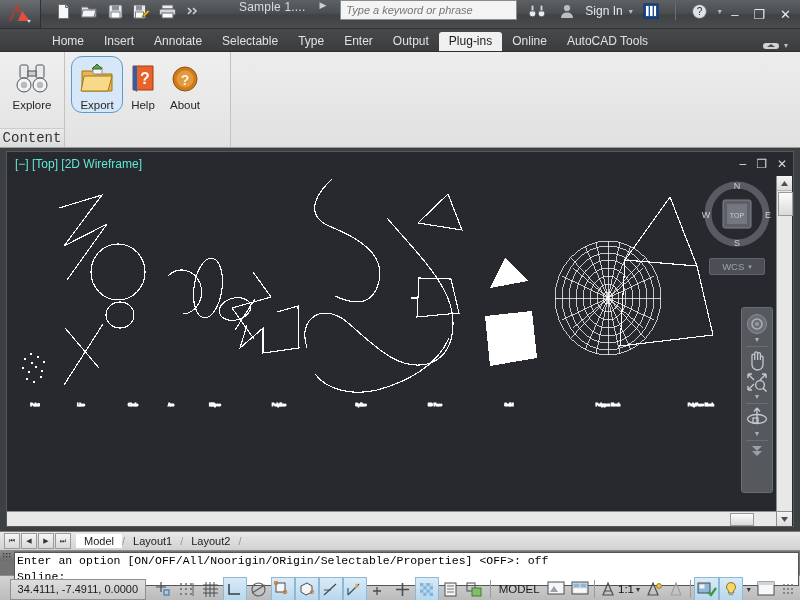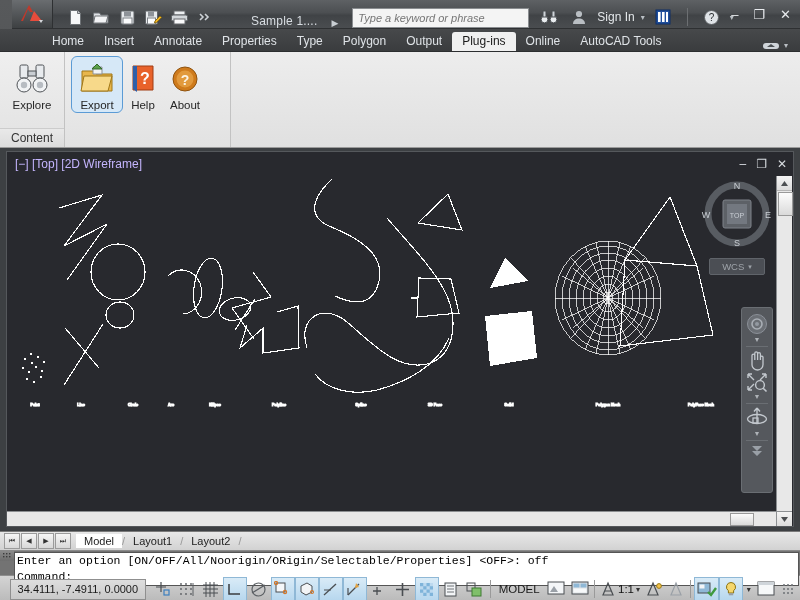--- a/index.html
+++ b/index.html
@@ -8,21 +8,21 @@
     font-family:"Liberation Sans", sans-serif;
     background:#3f3f3f;
     -webkit-font-smoothing:none;
   }
   .app{position:relative;width:800px;height:600px;
        background:linear-gradient(#57595b,#3c3e40);}
 
   
   .titlebar{position:relative;height:28px;
      background:linear-gradient(#5e6164 0%,#4c4f52 45%,#404346 55%,#4a4d50 100%);
-     border-bottom:1px solid #2e3032;display:flex;align-items:flex-end;margin-left:12px;}
+     border-bottom:1px solid #2e3032;display:flex;align-items:flex-start;}
   .abtn{width:40px;height:28px;position:relative;
         background:linear-gradient(#6a6d70,#3d4042);
         border-right:1px solid #2e3032;display:flex;align-items:center;justify-content:center;}
   .qat{display:flex;align-items:center;gap:2px;padding-left:10px;}
   .qbtn{width:24px;height:22px;display:flex;align-items:center;justify-content:center;}
   .qbtn svg{display:block;}
   .doctitle{flex:0 0 auto;margin-left:34px;color:#d8dde2;font-size:12px;
             letter-spacing:.2px;white-space:nowrap;}
   .dcaret{margin-left:14px;color:#c9ced3;font-size:9px;}
   .searchwrap{margin-left:14px;width:175px;height:18px;background:#f4f4f4;
@@ -46,35 +46,35 @@
     padding-bottom:3px;}
   .tabspacer{flex:1;}
   .tabright{display:flex;align-items:center;gap:4px;padding-right:12px;}
 
   
   .ribbon{height:95px;background:linear-gradient(#efefef,#e2e2e2);
     border-bottom:1px solid #9a9a9a;display:flex;position:relative;}
   .panel{display:flex;flex-direction:column;justify-content:space-between;
     border-right:1px solid #c2c2c2;}
   .panel-body{display:flex;align-items:flex-start;padding:4px 6px 0 6px;flex:1;}
-  .panel-title{height:18px;font-size:12px;color:#333;text-align:center;
+  .panel-title{height:18px;font-size:14px;color:#333;text-align:center;
     border-top:1px solid #cccccc;display:flex;align-items:center;justify-content:center;
-    background:linear-gradient(#e9e9e9,#dcdcdc);}
+    background:linear-gradient(#e9e9e9,#dcdcdc);font-family:Liberation Mono, monospace;}
   .bigbtn{width:52px;display:flex;flex-direction:column;align-items:center;
     padding:4px 1px 2px 1px;}
-  .bigbtn.sel{background:#d6e8f7;border:1px solid #5b9bd5;border-radius:6px;padding:3px 0 1px 0;}
+  .bigbtn.sel{background:#d6e8f7;border:1px solid #5b9bd5;border-radius:11px;padding:3px 0 1px 0;}
   .bigbtn .ico{height:38px;display:flex;align-items:center;justify-content:center;}
   .bigbtn .lbl{font-size:11.5px;color:#262626;margin-top:1px;white-space:nowrap;}
   .ribfill{flex:1;background:linear-gradient(#ededed,#e0e0e0);}
 
   
   .dwgarea{position:relative;height:383px;background:#3d4043;padding:0;}
   .dwgframe{position:absolute;left:6px;top:3px;right:6px;bottom:4px;
     background:#28292e;border:1px solid #55585c;}
-  .vpheader{position:absolute;left:0;top:0;right:0;height:24px;color:#c4b5fd;
+  .vpheader{position:absolute;left:0;top:0;right:0;height:24px;color:#5eead4;
     font-size:12px;padding:5px 0 0 8px;box-sizing:border-box;}
   .vpbtns{position:absolute;right:6px;top:5px;display:flex;gap:10px;color:#d8dce0;font-size:12px;}
   .canvas{position:absolute;left:0;top:24px;right:0;bottom:0;overflow:hidden;}
   .canvas svg{display:block;}
   .lbl-ent{fill:#ffffff;font-size:3.6px;font-family:"Liberation Sans",sans-serif;
      text-anchor:middle;font-weight:bold;}
 
   
   .viewcube{position:absolute;right:20px;top:26px;width:72px;height:72px;}
   .wcs{position:absolute;right:28px;top:106px;width:54px;height:15px;
@@ -241,23 +241,23 @@
       <div class="wbtn">–</div>
       <div class="wbtn">❐</div>
       <div class="wbtn">✕</div>
     </div>
   </div>
 
   <div class="ribtabs">
     <div class="rtab">Home</div>
     <div class="rtab">Insert</div>
     <div class="rtab">Annotate</div>
-    <div class="rtab">Properties</div>
+    <div class="rtab">Selectable</div>
     <div class="rtab">Type</div>
-    <div class="rtab">Polygon</div>
+    <div class="rtab">Enter</div>
     <div class="rtab">Output</div>
     <div class="rtab active">Plug-ins</div>
     <div class="rtab">Online</div>
     <div class="rtab">AutoCAD Tools</div>
     <div class="tabspacer"></div>
     <div class="tabright">
       <svg width="18" height="12" viewBox="0 0 18 12">
         <rect x="1" y="4" width="16" height="6" rx="3" fill="#cfd4d9"></rect>
         <path d="M5 8 l4-3 4 3z" fill="#4a4e52"></path>
       </svg>
@@ -553,21 +553,21 @@
             <rect x="3" y="0" width="1.4" height="1.4"></rect>
             <rect x="6" y="0" width="1.4" height="1.4"></rect>
             <rect x="0" y="3" width="1.4" height="1.4"></rect>
             <rect x="3" y="3" width="1.4" height="1.4"></rect>
             <rect x="6" y="3" width="1.4" height="1.4"></rect>
           </g>
         </svg>
     </div>
     <div class="cmdbox">
       <div>Enter an option [ON/OFF/All/Noorigin/ORigin/Selectable/Properties] &lt;OFF&gt;: off</div>
-      <div>Command:</div>
+      <div>Spline:</div>
     </div>
   </div>
 
   <div class="status">
     <div class="coords">34.4111, -7.4911, 0.0000</div>
 
     <div class="sgroup">
       <div class="sbtn">
         <svg width="17" height="17" viewBox="0 0 17 17">
             <path d="M2 6h10M7 1v10" stroke="#4a4e52" stroke-width="1.2"></path>

